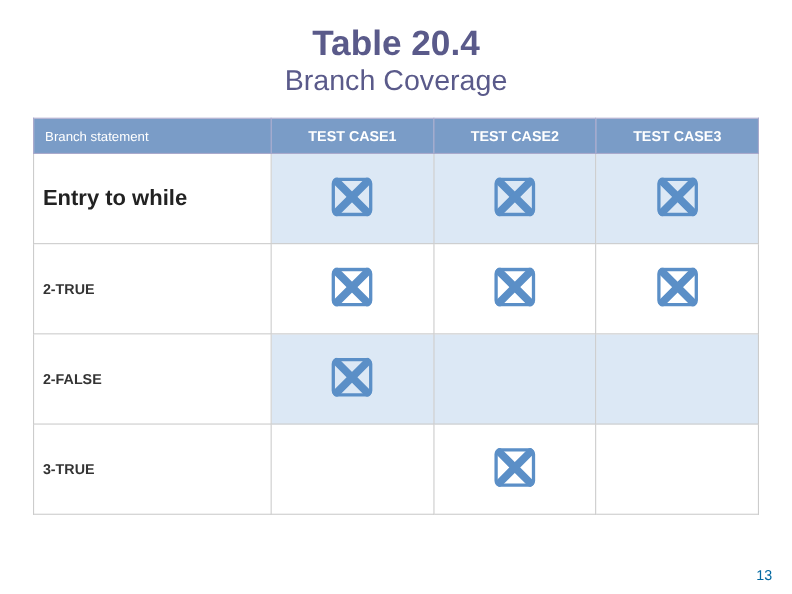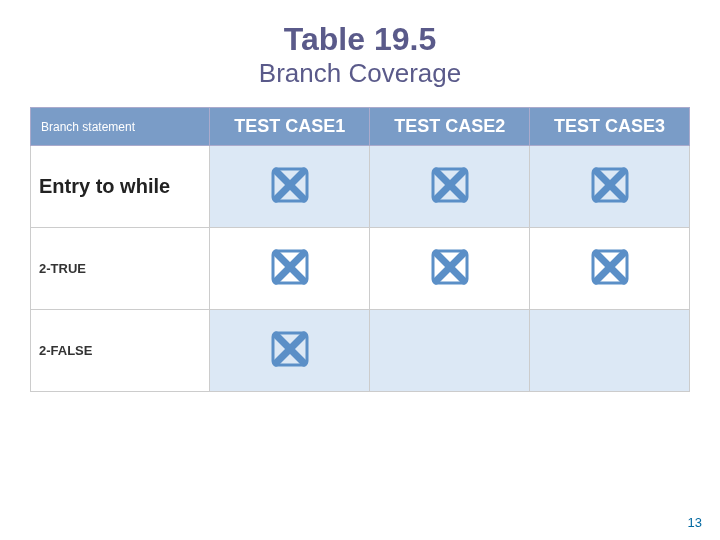--- a/index.html
+++ b/index.html
@@ -32,21 +32,21 @@
       margin-bottom: 18px;
     }
     table {
       width: 660px;
       border-collapse: collapse;
     }
     thead tr.header-row th {
       background: #7a9cc7;
       color: white;
       padding: 8px 10px;
-      font-size: 18px;
+      font-size: 13px;
       font-weight: bold;
       text-align: center;
       border: 1px solid #aac;
     }
     thead tr.header-row th.label-col {
       background: #7a9cc7;
       text-align: left;
       font-size: 12px;
       font-weight: normal;
     }
@@ -100,21 +100,21 @@
       position: relative;
       width: 720px;
       height: 540px;
     }
   </style>
 </head>
 <body>
 
 <div class="page-wrap">
   <div class="page">
-    <div class="title">Table 19.5</div>
+    <div class="title">Table 20.4</div>
     <div class="subtitle">Branch Coverage</div>
     <table>
       <thead>
         <tr class="header-row">
           <th class="label-col">Branch statement</th>
           <th>TEST CASE1</th>
           <th>TEST CASE2</th>
           <th>TEST CASE3</th>
         </tr>
       </thead>
@@ -172,17 +172,29 @@
             <td style="background: rgb(220, 232, 245);"><span class="x-mark">
     <svg viewBox="0 0 40 36" xmlns="http://www.w3.org/2000/svg">
       <line x1="6" y1="4" x2="34" y2="32" stroke="#5b8fc7" stroke-width="7" stroke-linecap="round"></line>
       <line x1="34" y1="4" x2="6" y2="32" stroke="#5b8fc7" stroke-width="7" stroke-linecap="round"></line>
       <rect x="3" y="2" width="34" height="32" rx="4" fill="none" stroke="#5b8fc7" stroke-width="3"></rect>
     </svg>
   </span></td>
             <td style="background: rgb(220, 232, 245);"></td>
             <td style="background: rgb(220, 232, 245);"></td>
           </tr>
+          <tr>
+            <td class="row-label">3-TRUE</td>
+            <td style="background: rgb(255, 255, 255);"></td>
+            <td style="background: rgb(255, 255, 255);"><span class="x-mark">
+    <svg viewBox="0 0 40 36" xmlns="http://www.w3.org/2000/svg">
+      <line x1="6" y1="4" x2="34" y2="32" stroke="#5b8fc7" stroke-width="7" stroke-linecap="round"></line>
+      <line x1="34" y1="4" x2="6" y2="32" stroke="#5b8fc7" stroke-width="7" stroke-linecap="round"></line>
+      <rect x="3" y="2" width="34" height="32" rx="4" fill="none" stroke="#5b8fc7" stroke-width="3"></rect>
+    </svg>
+  </span></td>
+            <td style="background: rgb(255, 255, 255);"></td>
+          </tr>
         </tbody>
     </table>
   </div>
   <div class="page-number">13</div>
 </div>
 
 </body></html>

